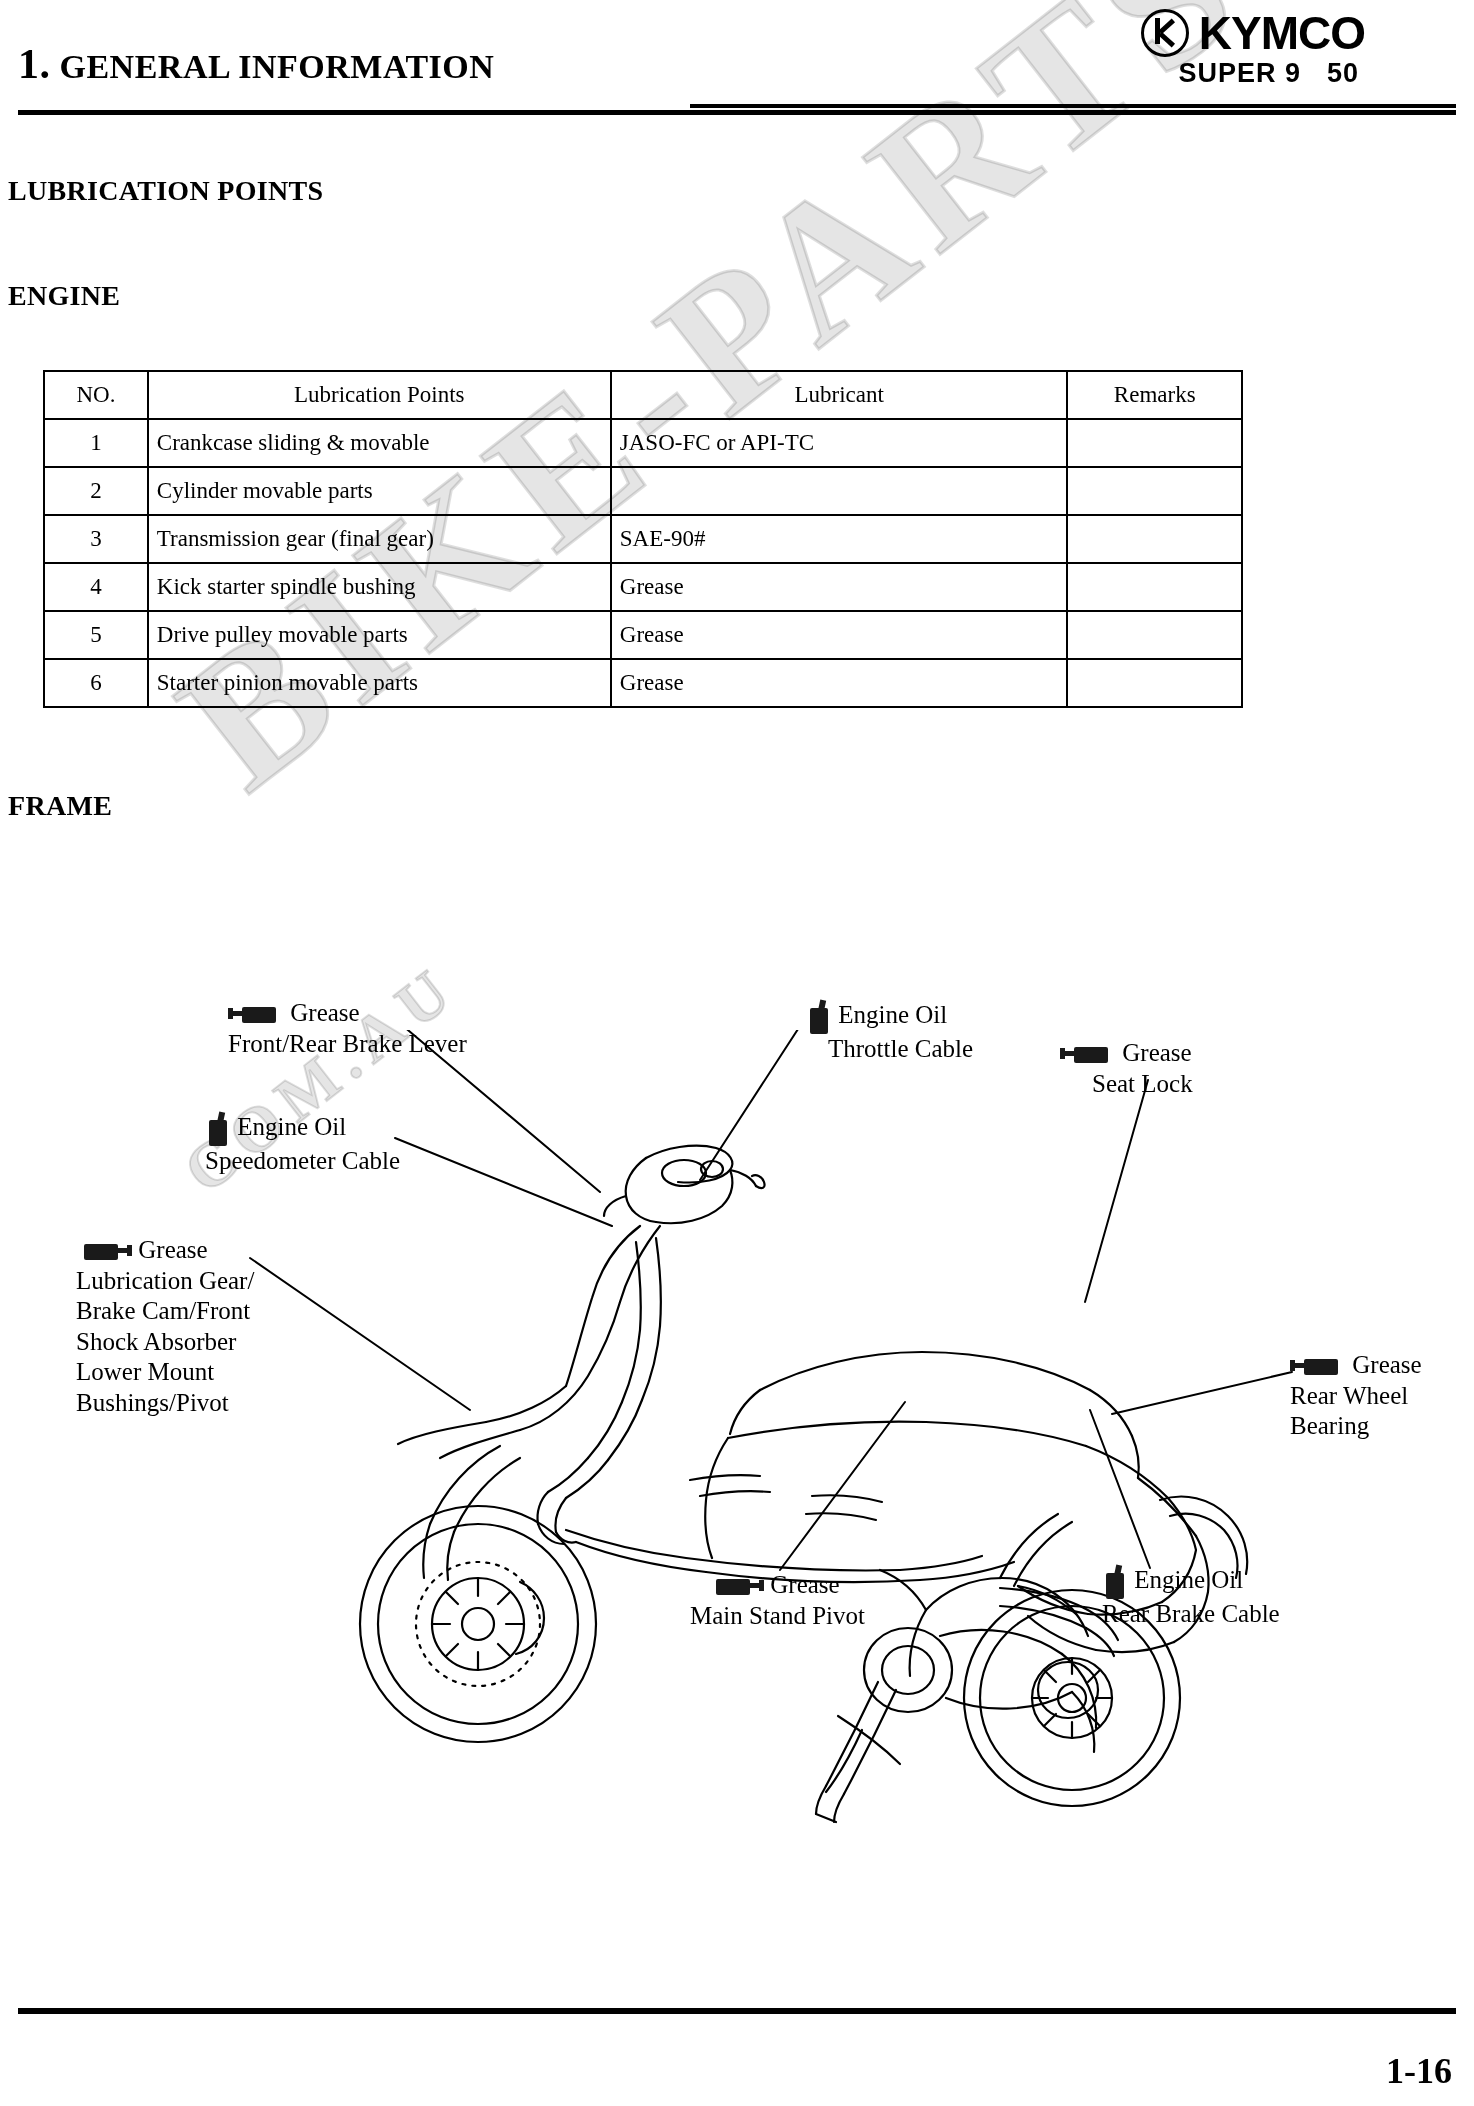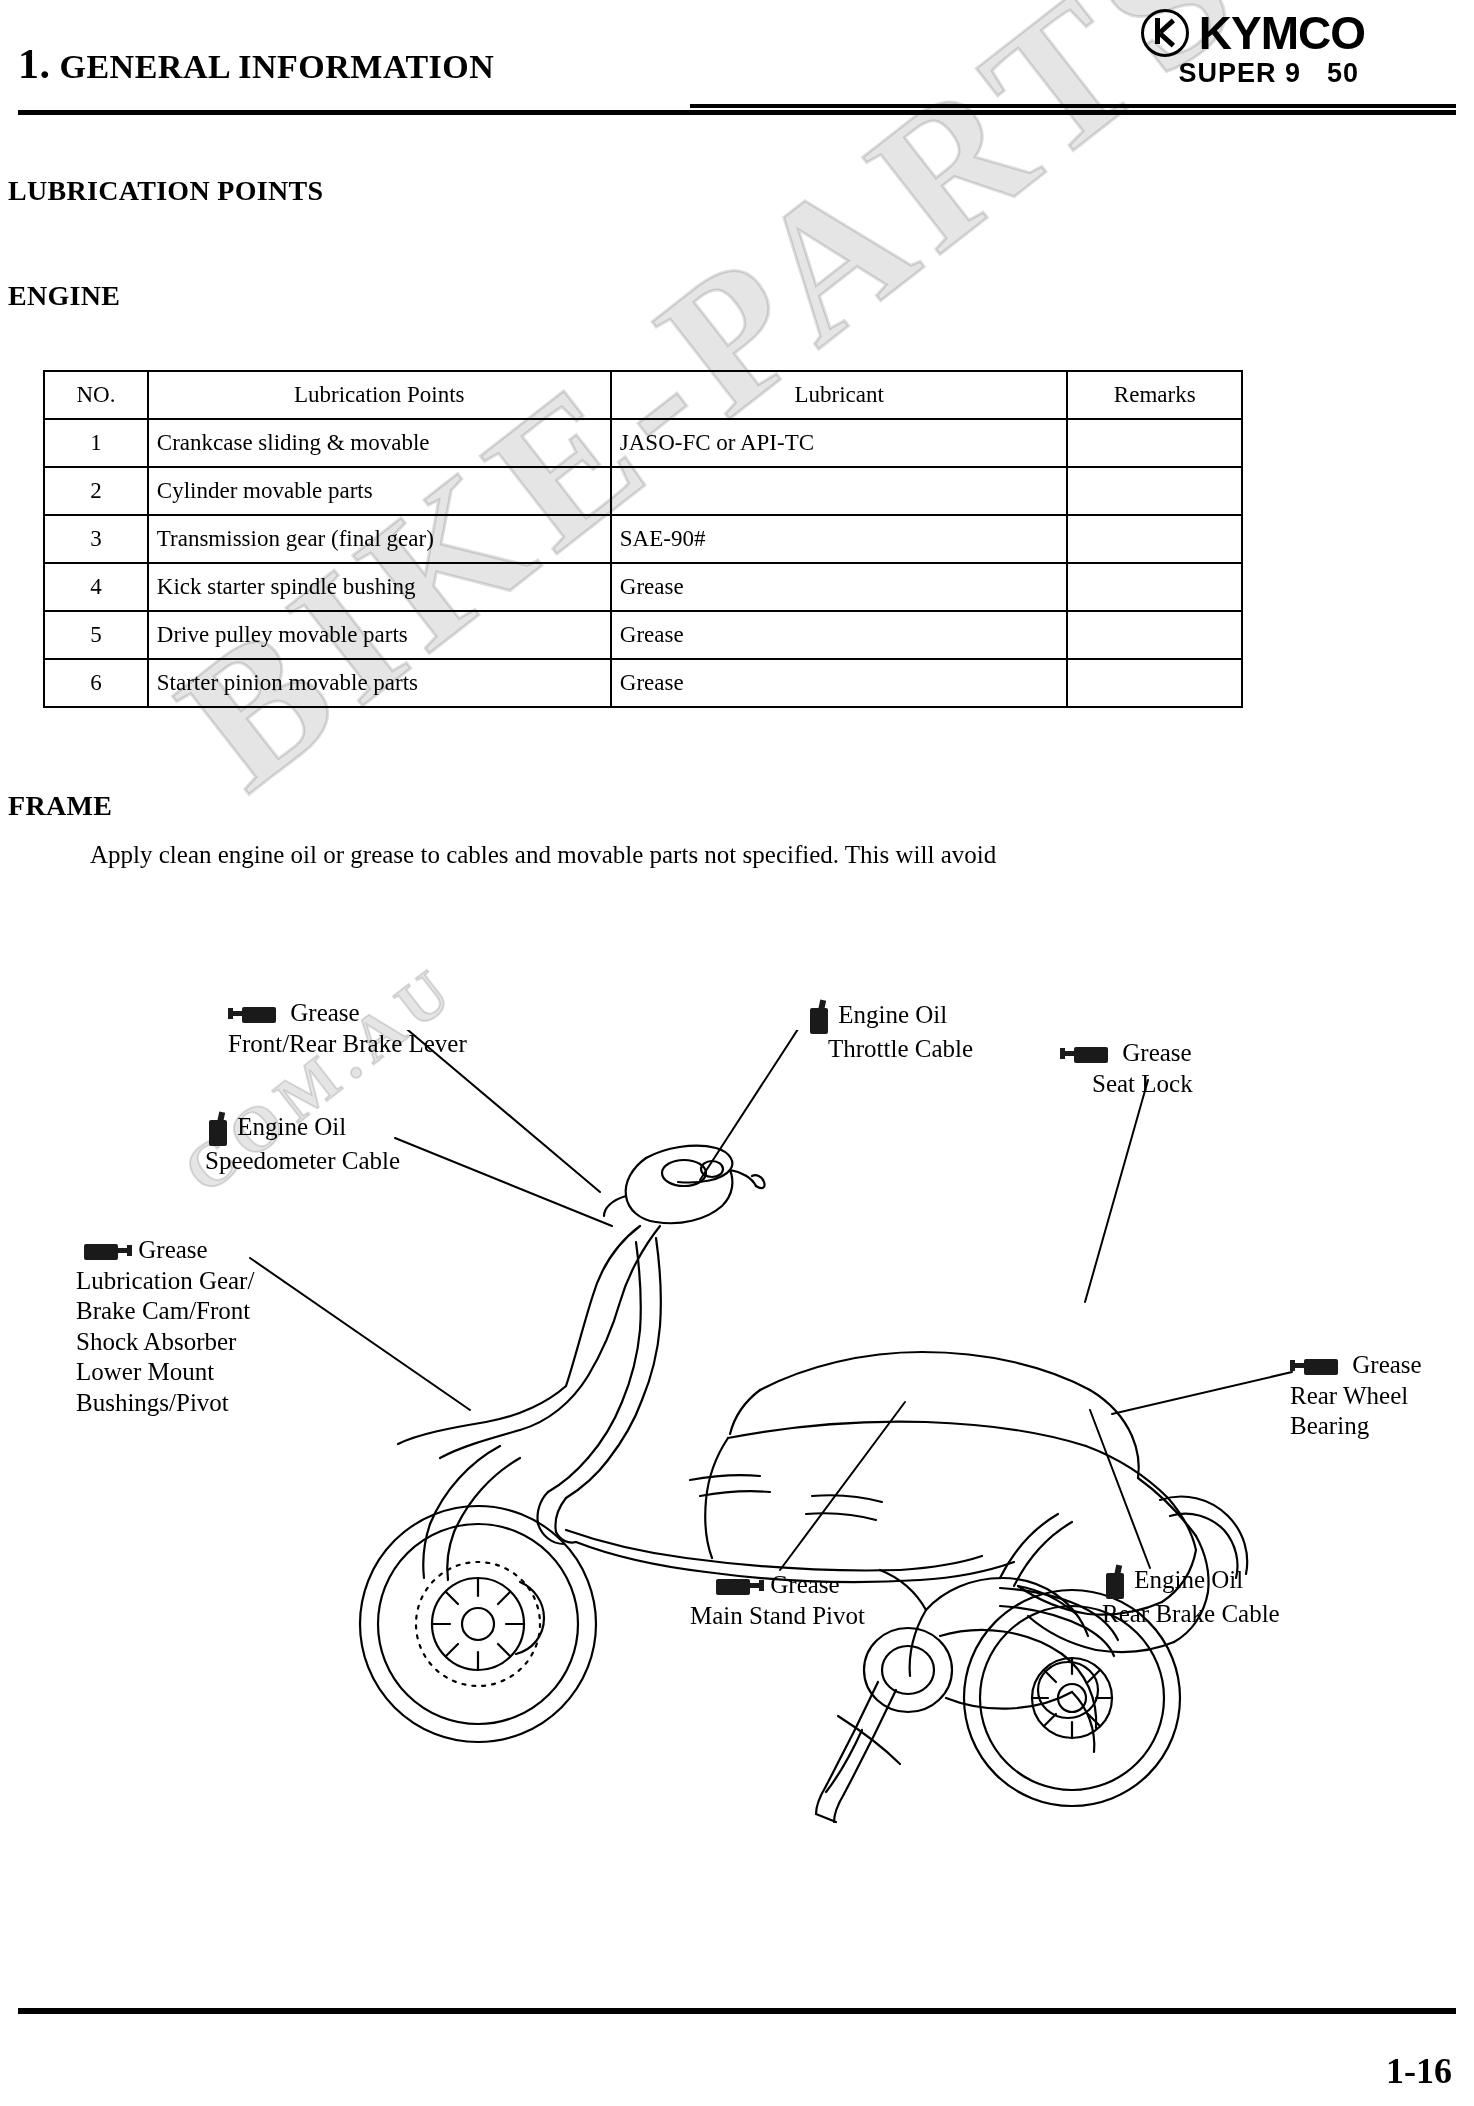--- a/index.html
+++ b/index.html
@@ -249,21 +249,21 @@
     <tr>
       <td class="col-no">6</td>
       <td>Starter pinion movable parts</td>
       <td>Grease</td>
       <td></td>
     </tr>
   </tbody>
 </table>
 
 <div id="frame-para">
-  <span class="indent"></span><span>Apply clean engine oil or grease to cables and movable parts not specified.    This will avoid</span><br>
+  <span class="indent"></span><br>
 </div>
 
 <div id="watermark">
   <span id="wm-main">BIKE-PARTS</span>
   <span id="wm-sub">COM.AU</span>
 </div>
 
 <div id="illustration">
 
   <svg width="1474" height="950" viewBox="0 0 1474 950" style="position:absolute;left:0;top:0;">

